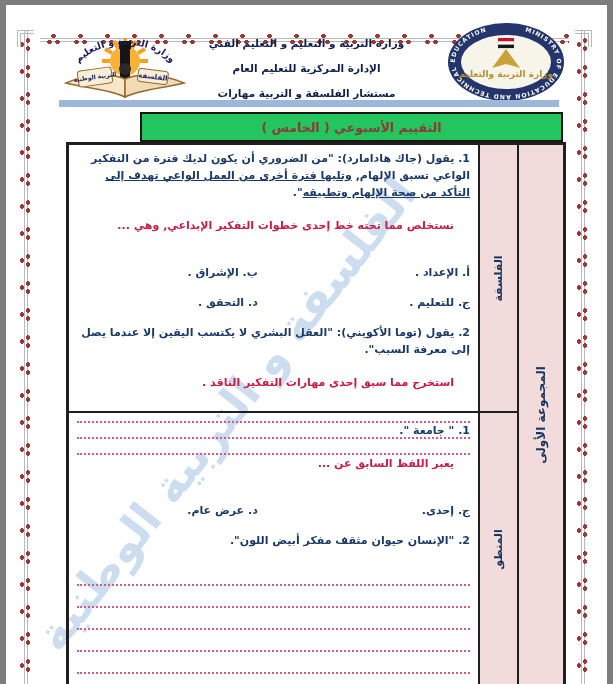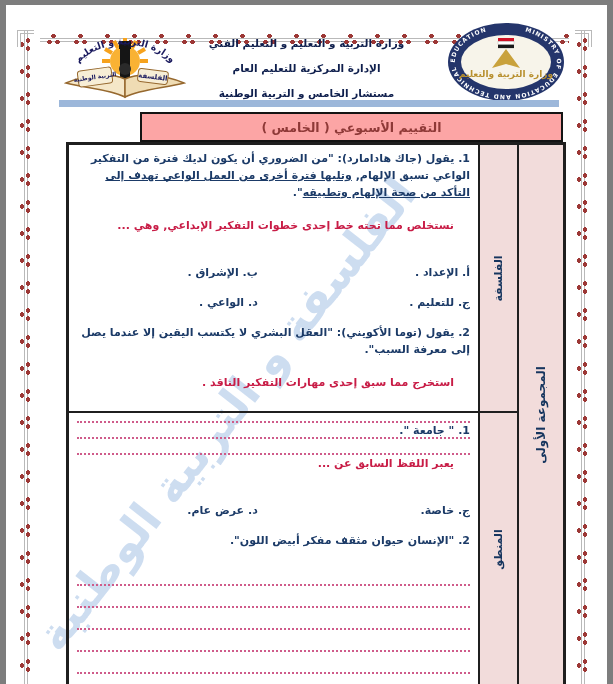--- a/index.html
+++ b/index.html
@@ -36,21 +36,21 @@
     direction:rtl;white-space:nowrap;letter-spacing:2px;z-index:0;}
 
   
   .hdr-text{position:absolute;left:150px;right:150px;top:26px;text-align:center;z-index:2;}
   .hdr-line{color:#0f1f4d;font-weight:bold;font-size:10.5px;line-height:25px;}
   .logo-left{position:absolute;left:50px;top:18px;width:138px;height:80px;z-index:2;}
   .stamp{position:absolute;right:40px;top:16px;width:122px;height:82px;z-index:2;}
   .blue-bar{position:absolute;left:53px;right:48px;top:95px;height:7px;background:#9cb7da;z-index:2;}
 
   
-  .title-bar{position:absolute;left:134px;top:107px;width:419px;height:26px;background:#fca5a5;
+  .title-bar{position:absolute;left:134px;top:107px;width:419px;height:26px;background:#22c55e;
     border:2px solid #141414;z-index:2;display:flex;align-items:center;justify-content:center;}
   .title-bar span{color:#8e3937;font-weight:bold;font-size:12.5px;direction:rtl;}
 
   
   .exam-table{position:absolute;left:60px;top:137px;width:496px;bottom:-4px;z-index:1;
     display:grid;grid-template-columns:1fr 39px 46px;grid-template-rows:268px 1fr;
     border:2px solid #1f1f1f;}
   .cell{border:1px solid #1f1f1f;}
   .cell-content{grid-column:1;background:transparent;direction:rtl;padding:5px 8px 4px 8px;
     color:#1b3a67;font-size:11px;font-weight:600;line-height:1.55;}
@@ -112,21 +112,21 @@
           <text x="39" y="56" text-anchor="middle" font-size="6" font-weight="bold" fill="#1a1a5e" transform="rotate(-8 39 54)">التربية الوطنية</text>
           <rect x="82" y="47" width="30" height="13" rx="3" fill="#f7eed6" stroke="#96682e" transform="rotate(7 97 53)"></rect>
           <text x="97" y="56" text-anchor="middle" font-size="7" font-weight="bold" fill="#1a1a5e" transform="rotate(7 97 53)">الفلسفة</text>
         </g>
       </svg>
     </div>
 
     <div class="hdr-text">
       <div class="hdr-line">وزارة التربية و التعليم و التعليم الفني</div>
       <div class="hdr-line">الإدارة المركزية للتعليم العام</div>
-      <div class="hdr-line">مستشار الخامس و التربية الوطنية</div>
+      <div class="hdr-line">مستشار الفلسفة و التربية مهارات</div>
     </div>
 
     <div class="stamp">
       <svg viewBox="0 0 122 82" width="122" height="82">
         <ellipse cx="61" cy="41" rx="58" ry="39" fill="#24356b"></ellipse>
         <ellipse cx="61" cy="41" rx="45" ry="27" fill="#f7f4ea"></ellipse>
         <path id="ringp" d="M61 8 A51 33 0 1 1 60.9 8" fill="none"></path>
         <text font-size="6" font-weight="bold" fill="#ffffff" letter-spacing="1">
           <textPath href="#ringp" startOffset="50%" text-anchor="middle">MINISTRY OF EDUCATION AND TECHNICAL EDUCATION</textPath>
         </text>
@@ -147,21 +147,21 @@
     <div class="exam-table">
 
       <div class="cell cell-content" style="grid-row:1;">
         <p class="qnavy"><span>1. يقول (جاك هادامارد): "من الضروري أن يكون لديك فترة من التفكير الواعي تسبق الإلهام, </span><span class="uline">وتليها فترة أخرى من العمل الواعي تهدف إلى التأكد من صحة الإلهام وتطبيقه</span><span>".</span></p>
         <p class="qred">نستخلص مما تحته خط إحدى خطوات التفكير الإبداعي, وهي ...</p>
         <div class="opts">
           <div class="opt-row">
             <span class="opt-a">أ. الإعداد .</span><span class="opt-b">ب. الإشراق .</span>
           </div>
           <div class="opt-row">
-            <span class="opt-a">ج. للتعليم .</span><span class="opt-b">د. الواعي .</span>
+            <span class="opt-a">ج. للتعليم .</span><span class="opt-b">د. التحقق .</span>
           </div>
         </div>
         <div class="q2blk">
           <p class="qnavy">2. يقول (توما الأكويني): "العقل البشري لا يكتسب اليقين إلا عندما يصل إلى معرفة السبب".</p>
           <p class="qred">استخرج مما سبق إحدى مهارات التفكير الناقد .</p>
         </div>
         <div class="dotlines-1">
           <div class="dotline"></div>
           <div class="dotline"></div>
           <div class="dotline"></div>
@@ -170,21 +170,21 @@
 
       <div class="cell cell-label" style="grid-row:1;">
         <span class="vlabel">الفلسفة</span>
       </div>
 
       <div class="cell cell-content" style="grid-row:2;">
         <p class="qnavy" style="margin-top:4px;">1. " جامعة ".</p>
         <p class="qred">يعبر اللفظ السابق عن ...</p>
         <div class="opts">
           <div class="opt-row">
-            <span class="opt-a">ج. خاصة.</span><span class="opt-b">د. عرض عام.</span>
+            <span class="opt-a">ج. إحدى.</span><span class="opt-b">د. عرض عام.</span>
           </div>
         </div>
         <div class="q2blk">
           <p class="qnavy">2. "الإنسان حيوان مثقف مفكر أبيض اللون".</p>
         </div>
         <div class="dotlines-2">
           <div class="dotline"></div>
           <div class="dotline"></div>
           <div class="dotline"></div>
           <div class="dotline"></div>

